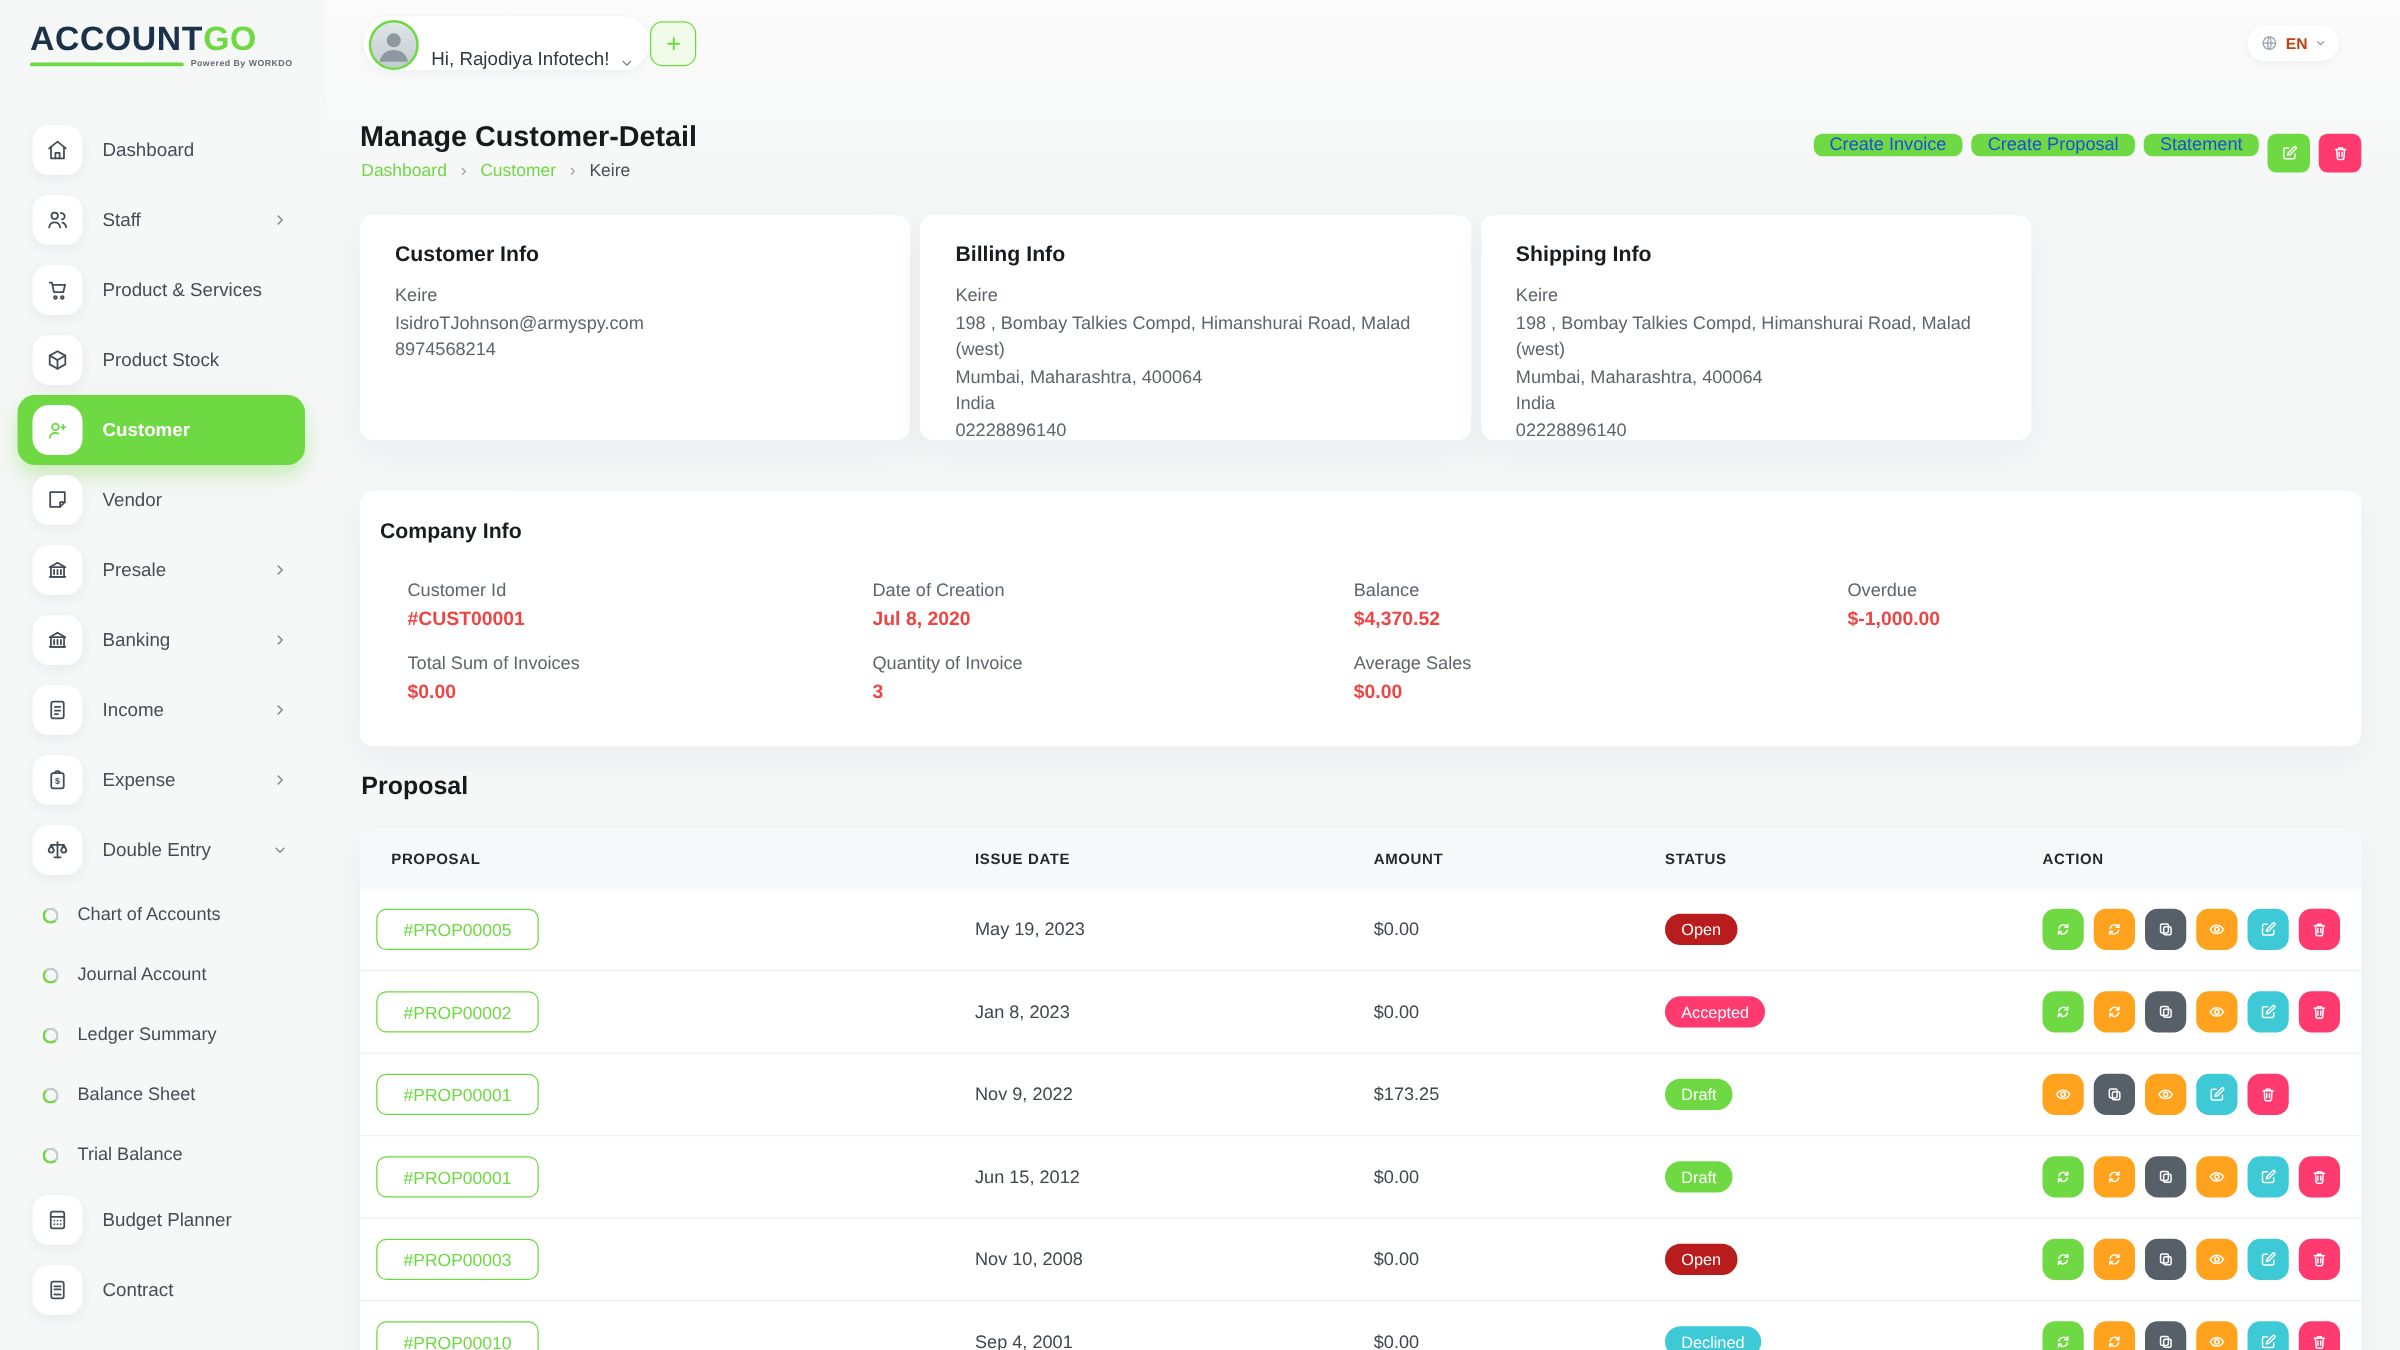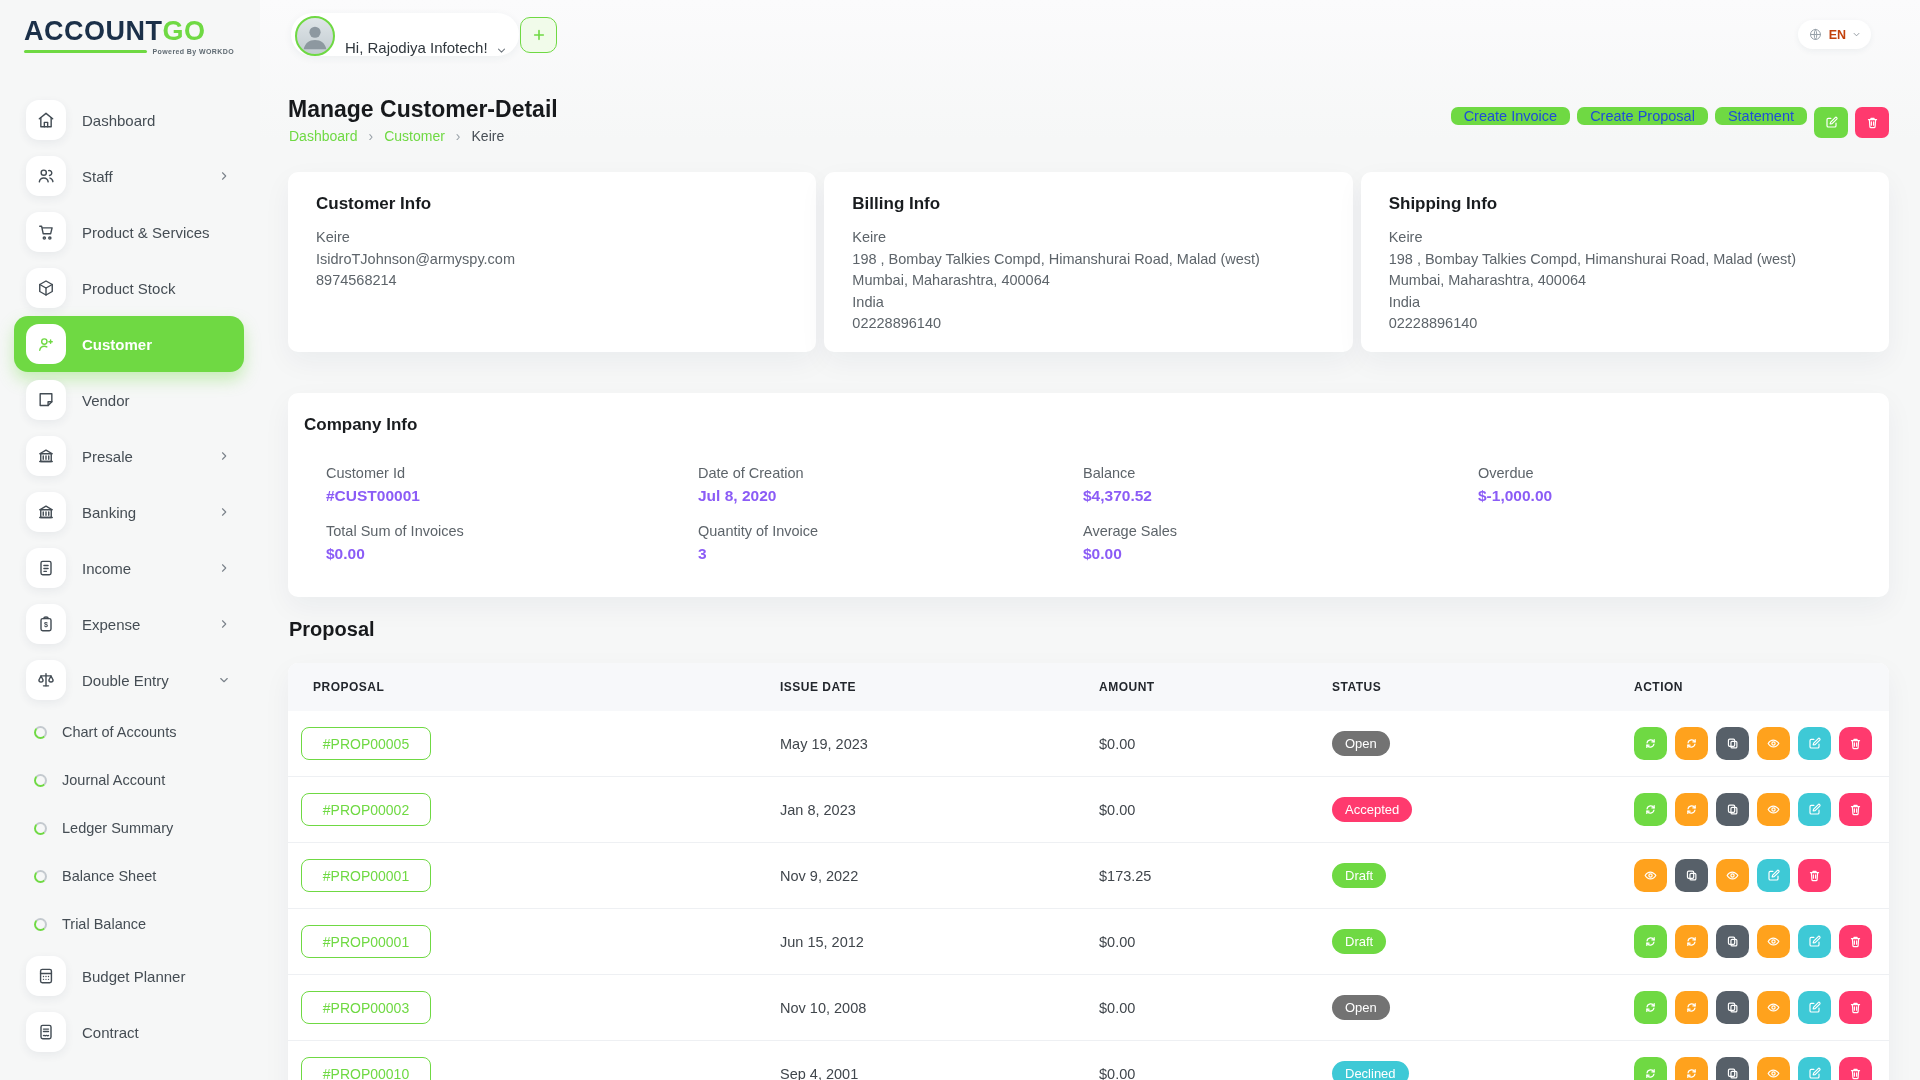--- a/index.html
+++ b/index.html
@@ -54,42 +54,42 @@
   .breadcrumb{position:absolute;top:128px;left:1px;display:flex;align-items:center;font-size:14px}
   .crumb-link{color:#6fd943;cursor:pointer}
   .crumb-sep{color:#9aa2a9;margin:0 11px;font-size:14px}
   .crumb-current{color:#474e55}
   .header-actions{position:absolute;top:107px;right:0;display:flex;gap:7px}
   .btn-green{height:18px;border-radius:7px;background:#6fd943;color:#1d4ed8;font-size:14.5px;padding:0 13px}
   .btn-sq{width:34px;height:31px;border-radius:7px;display:flex;align-items:center;justify-content:center;color:#fff}
   .btn-sq .ic{width:15px;height:15px;stroke-width:1.9}
   .bg-green{background:#6fd943}.bg-pink{background:#ff3a6e}
 
-  .cards-row{position:absolute;top:172px;left:0;width:1601px;display:flex;gap:8px}
+  .cards-row{position:absolute;top:172px;left:0;width:1337px;display:flex;gap:8px}
   .card{background:#fff;border-radius:10px;box-shadow:0 10px 28px rgba(20,40,70,.05)}
   .info-card{flex:1;height:180px;padding:22px 28px;box-sizing:border-box}
   .card-title{font-size:17px;font-weight:700;color:#191c1f;margin-bottom:13px}
   .info-line{font-size:14.5px;color:#5d646a;line-height:21.5px}
 
   .company-card{position:absolute;top:393px;left:0;width:1601px;height:204px;padding:22px 16px;box-sizing:border-box}
   .company-grid{display:grid;grid-template-columns:372px 385px 395px 1fr;padding-left:22px;margin-top:30px;row-gap:18px}
   .field-label{font-size:14.5px;color:#5d646a;margin-bottom:6px}
-  .field-value{font-size:15.5px;font-weight:700;color:#8b5cf6}
+  .field-value{font-size:15.5px;font-weight:700;color:#ef4444}
 
   .section-title{position:absolute;top:618px;left:1px;font-size:20px;font-weight:700;color:#17191c}
   .table-card{position:absolute;top:663px;left:0;width:1601px;height:450px;border-radius:10px 10px 0 0;overflow:hidden}
   .thead{height:48px;background:#f7f8fa;display:grid;grid-template-columns:492px 319px 233px 302px 1fr;align-items:center}
   .th{font-size:12px;font-weight:700;color:#23272d;letter-spacing:.5px}
   .th:first-child{padding-left:25px}
   .trow{height:65px;display:grid;grid-template-columns:492px 319px 233px 302px 1fr;align-items:center;border-bottom:1px solid #eef0f3}
   .td-prop{padding-left:13px}
   .prop-btn{height:33px;min-width:130px;padding:0 16px;border:1px solid #6fd943;border-radius:8px;background:#fff;color:#6fd943;font-size:14px}
   .td-text{font-size:14.5px;color:#40464c}
   .badge{display:inline-block;padding:5px 13px;border-radius:14px;font-size:13px;color:#fff}
-  .badge-open{background:#737373}.badge-accepted{background:#ff3a6e}.badge-draft{background:#6fd943}.badge-declined{background:#3ec9d6}
+  .badge-open{background:#b91c1c}.badge-accepted{background:#ff3a6e}.badge-draft{background:#6fd943}.badge-declined{background:#3ec9d6}
   .td-actions{display:flex;gap:8px}
   .ab{width:33px;height:33px;border-radius:10px;display:flex;align-items:center;justify-content:center;color:#fff}
   .ab .ic{width:15px;height:15px;stroke-width:1.9}
   .ab-green{background:#6fd943}.ab-orange{background:#ffa21d}.ab-gray{background:#576069}.ab-teal{background:#3ec9d6}.ab-pink{background:#ff3a6e}
 </style>
 </head>
 <body>
 
 <svg xmlns="http://www.w3.org/2000/svg" style="position:absolute;width:0;height:0" aria-hidden="true">
   <symbol id="i-home" viewBox="0 0 24 24">

